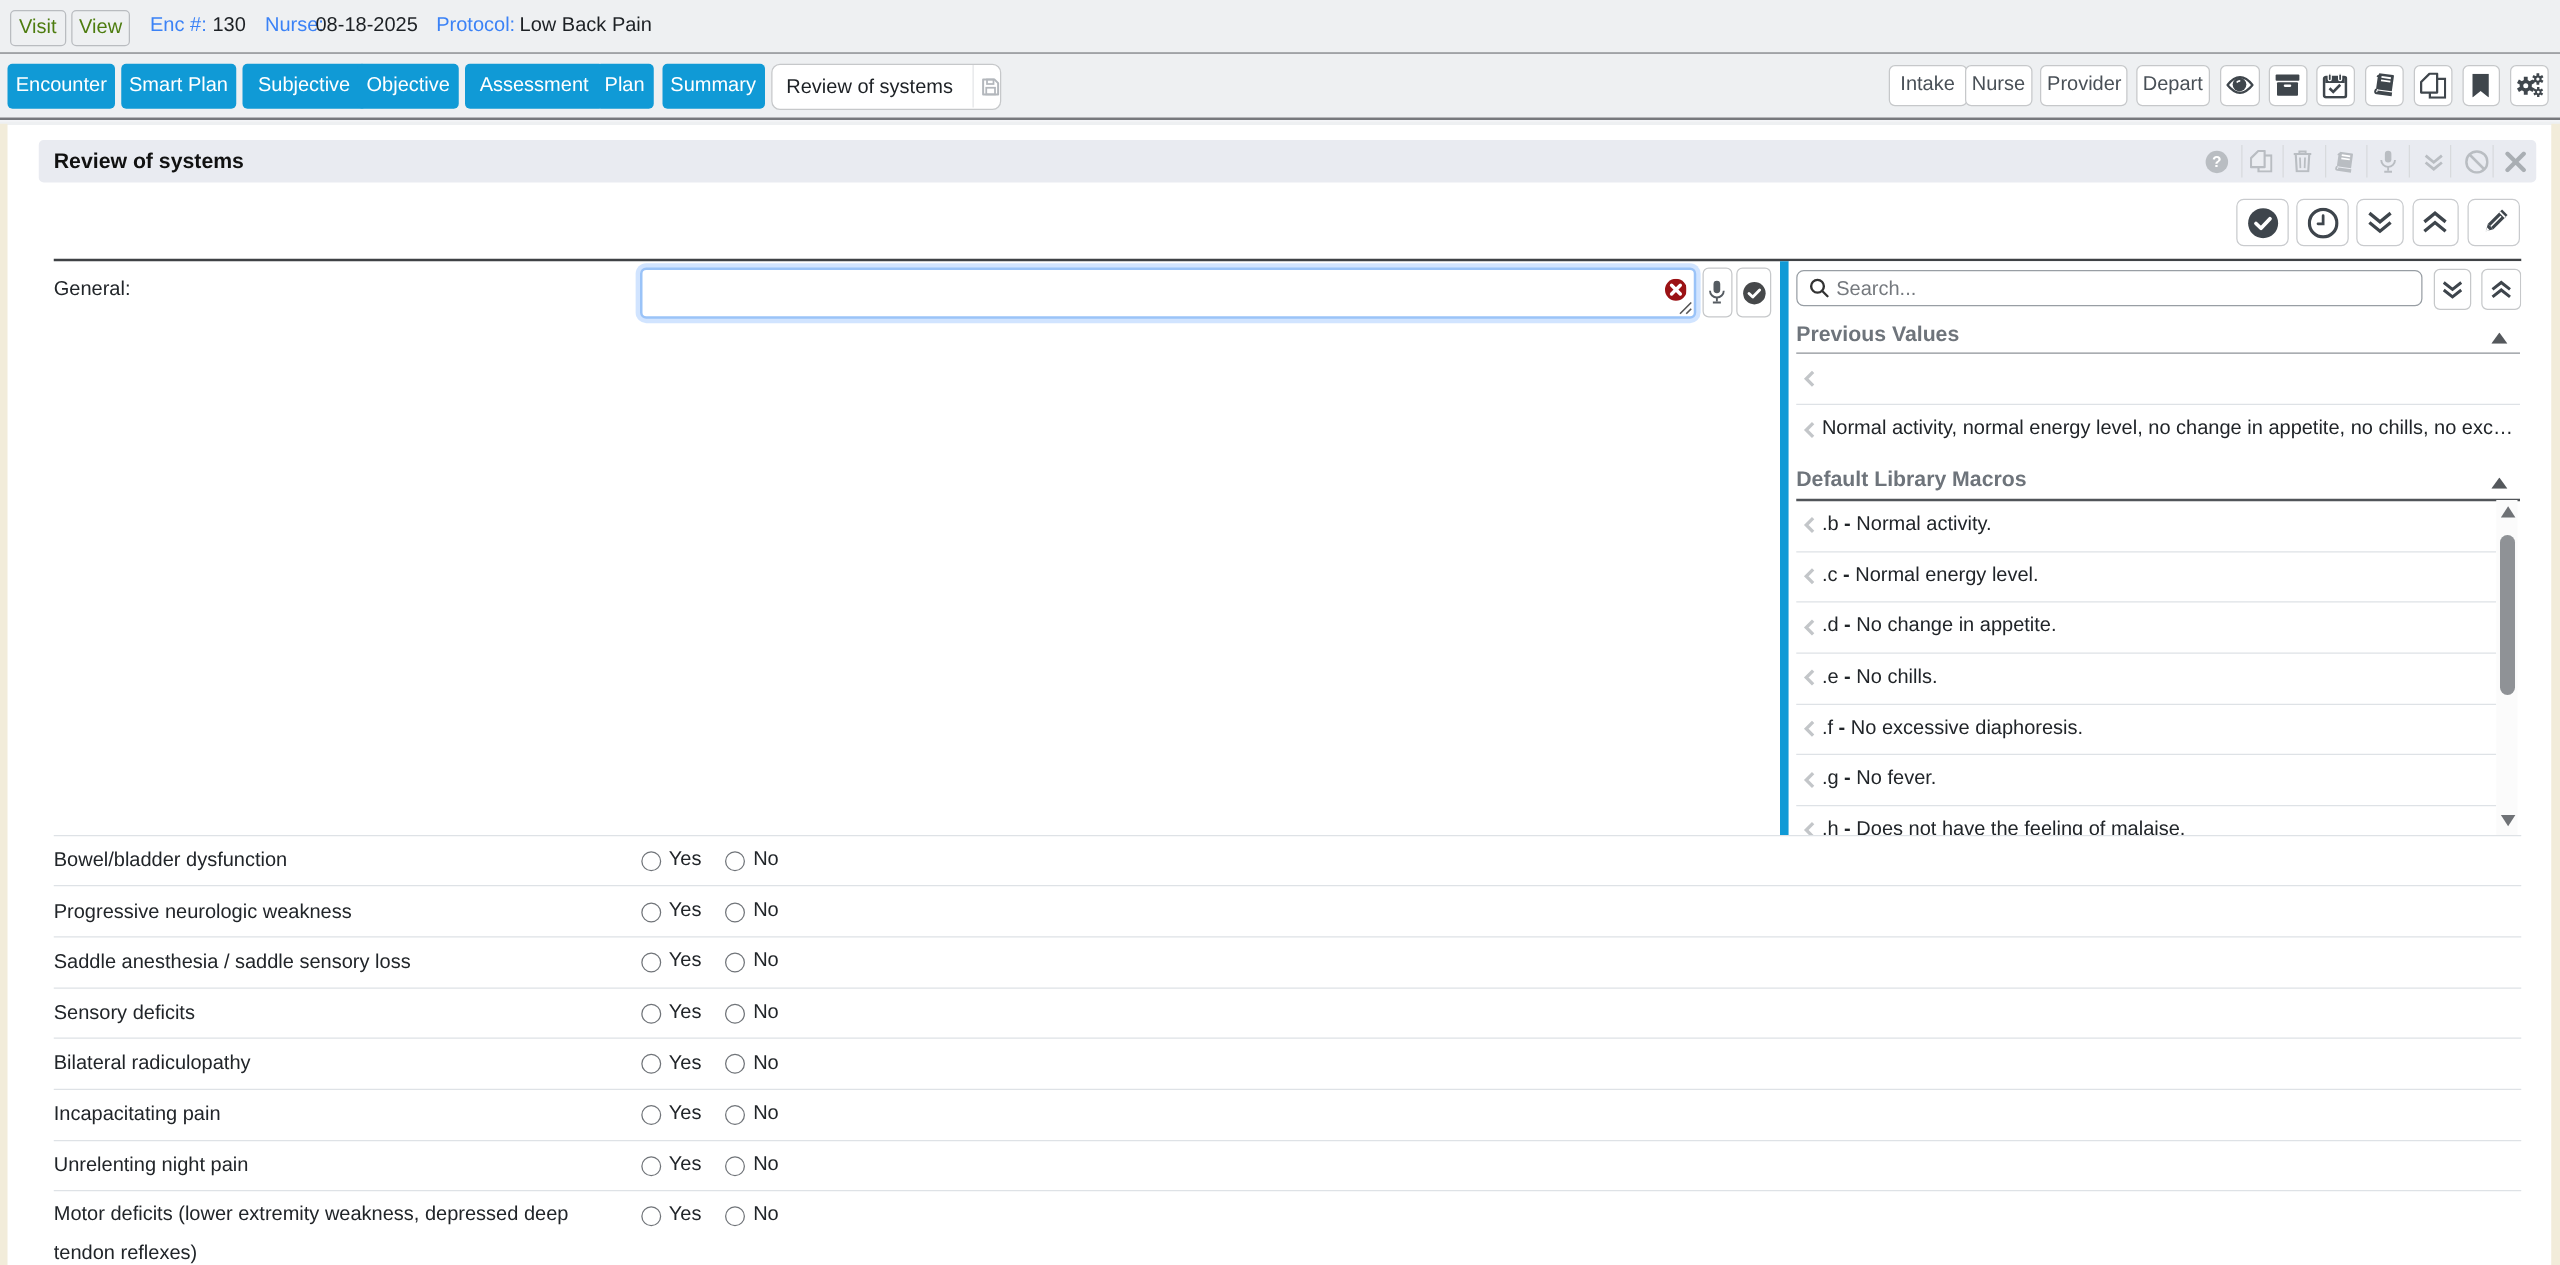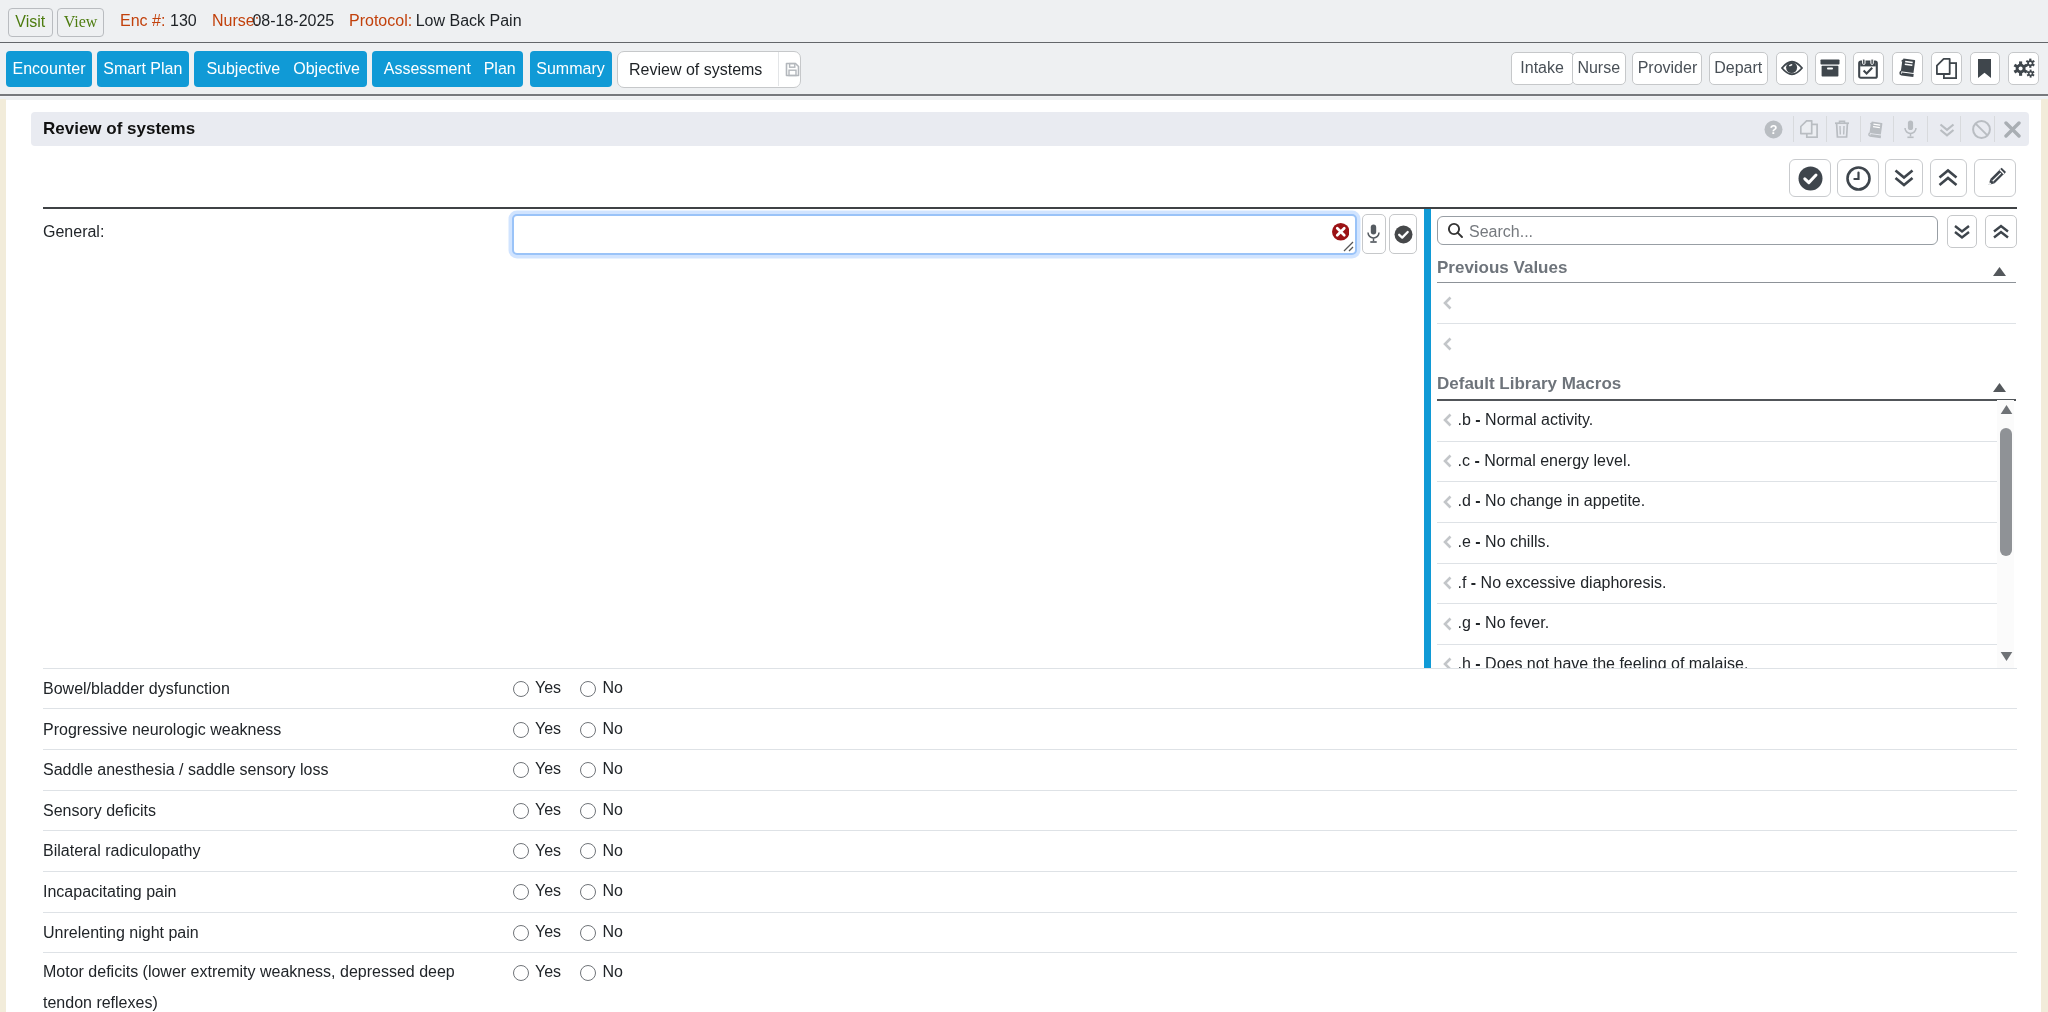--- a/index.html
+++ b/index.html
@@ -12,21 +12,21 @@
   #row2border{left:0;top:93.5px;width:2048px;height:2.6px;background:#77797d;}
   #strip{left:0;top:96.1px;width:2048px;height:1px;background:#f3f4f7;} #strip2{position:absolute;left:0;top:97.1px;width:2048px;height:3px;background:#eef0f2;}
   #beigeL{left:0;top:99px;width:6px;height:913px;background:#f2ecda;}
   #beigeR{left:2041px;top:99px;width:7px;height:913px;background:#f2ecda;}
   .tbtn{position:absolute;box-sizing:border-box;border:1px solid #b9bcc0;border-radius:4px;
         color:#4d7c0f;display:flex;align-items:center;justify-content:center;}
   .bluebtn{position:absolute;box-sizing:border-box;top:51px;height:36px;border-radius:4px;
         background:#109ad6;color:#fff;display:flex;align-items:center;justify-content:center;}
   .whitebtn{position:absolute;box-sizing:border-box;top:51.5px;height:33.5px;border:1px solid #c6c8ca;
         border-radius:5px;background:#fff;color:#495057;display:flex;align-items:center;justify-content:center;}
-  .lbl1{position:absolute;top:0;height:42px;display:flex;align-items:center;color:#c2410c;}
+  .lbl1{position:absolute;top:0;height:42px;display:flex;align-items:center;color:#3b82f6;}
   .val1{position:absolute;top:0;height:42px;display:flex;align-items:center;color:#1d2125;}
   
   #hdrbar{left:31px;top:112px;width:1998px;height:34px;background:#e9ebf1;border-radius:4px;}
   #hdrtitle{left:43px;top:112px;height:34px;display:flex;align-items:center;font-weight:bold;color:#111;font-size:17px;}
   .sqbtn{position:absolute;box-sizing:border-box;top:159px;height:38px;width:42px;border:1px solid #c9cbce;
         border-radius:6px;background:#fff;display:flex;align-items:center;justify-content:center;}
   #tabletop{left:43px;top:206.5px;width:1974px;height:2px;background:#3f4245;}
   
   #genlabel{left:43px;top:223px;}
   #ta{left:512px;top:214px;width:845px;height:41px;box-sizing:border-box;background:#fff;
@@ -53,21 +53,21 @@
   .ryes{left:470px;}
   .rno{left:537px;}
   .rtext{position:absolute;}
 </style>
 </head>
 <body>
 <div id="app">
 
   <div class="abs" id="row1"></div>
   <div class="tbtn" style="left:7.5px;top:7.5px;width:45.5px;height:29px;">Visit</div>
-  <div class="tbtn" style="left:57px;top:7.5px;width:47px;height:29px;font-family:Liberation Serif, serif;">View</div>
+  <div class="tbtn" style="left:57px;top:7.5px;width:47px;height:29px;">View</div>
   <div class="lbl1" style="left:120px;">Enc #:</div>
   <div class="val1" style="left:170px;">130</div>
   <div class="lbl1" style="left:212px;">Nurse:</div>
   <div class="val1" style="left:252.4px;">08-18-2025</div>
   <div class="lbl1" style="left:349px;">Protocol:</div>
   <div class="val1" style="left:415.7px;">Low Back Pain</div>
 
   <div class="abs" id="row2"></div>
   <div class="bluebtn" style="left:6px;width:86px;">Encounter</div>
   <div class="bluebtn" style="left:96.8px;width:92px;">Smart Plan</div>
@@ -314,20 +314,21 @@
           <path d="M6.5 0 L13 9 L0 9 Z" fill="#54585c"></path>
         </svg></div>
   <div class="pnl" style="left:6.5px;top:73.3px;width:579px;height:1.4px;background:#8d9298;"></div>
   <div class="chevl" style="top:87.5px;"><svg width="9" height="14" viewBox="0 0 9 14">
           <path d="M7.5 1.5 L2 7 L7.5 12.5" fill="none" stroke="#c3c6c9" stroke-width="2.6"></path>
         </svg></div>
   <div class="rowline" style="top:114.8px;"></div>
   <div class="chevl" style="top:128.0px;"><svg width="9" height="14" viewBox="0 0 9 14">
           <path d="M7.5 1.5 L2 7 L7.5 12.5" fill="none" stroke="#c3c6c9" stroke-width="2.6"></path>
         </svg></div>
+      <div class="pvitem" style="top:125.5px;">Normal activity, normal energy level, no change in appetite, no chills, no exc…</div>
   <div class="sechdr" style="top:165.5px;">Default Library Macros</div>
   <div class="pnl" style="left:562.5px;top:169.5px;"><svg width="13" height="9" viewBox="0 0 13 9">
           <path d="M6.5 0 L13 9 L0 9 Z" fill="#54585c"></path>
         </svg></div>
   <div class="pnl" style="left:6.5px;top:190.9px;width:579px;height:2px;background:#515559;"></div>
   <div class="chevl" style="top:204.9px;"><svg width="9" height="14" viewBox="0 0 9 14">
           <path d="M7.5 1.5 L2 7 L7.5 12.5" fill="none" stroke="#c3c6c9" stroke-width="2.6"></path>
         </svg></div>
   <div class="pvitem" style="top:202.4px;">.b <b>-</b> Normal activity.</div>
   <div class="rowline" style="top:232.2px;width:560px;"></div>

